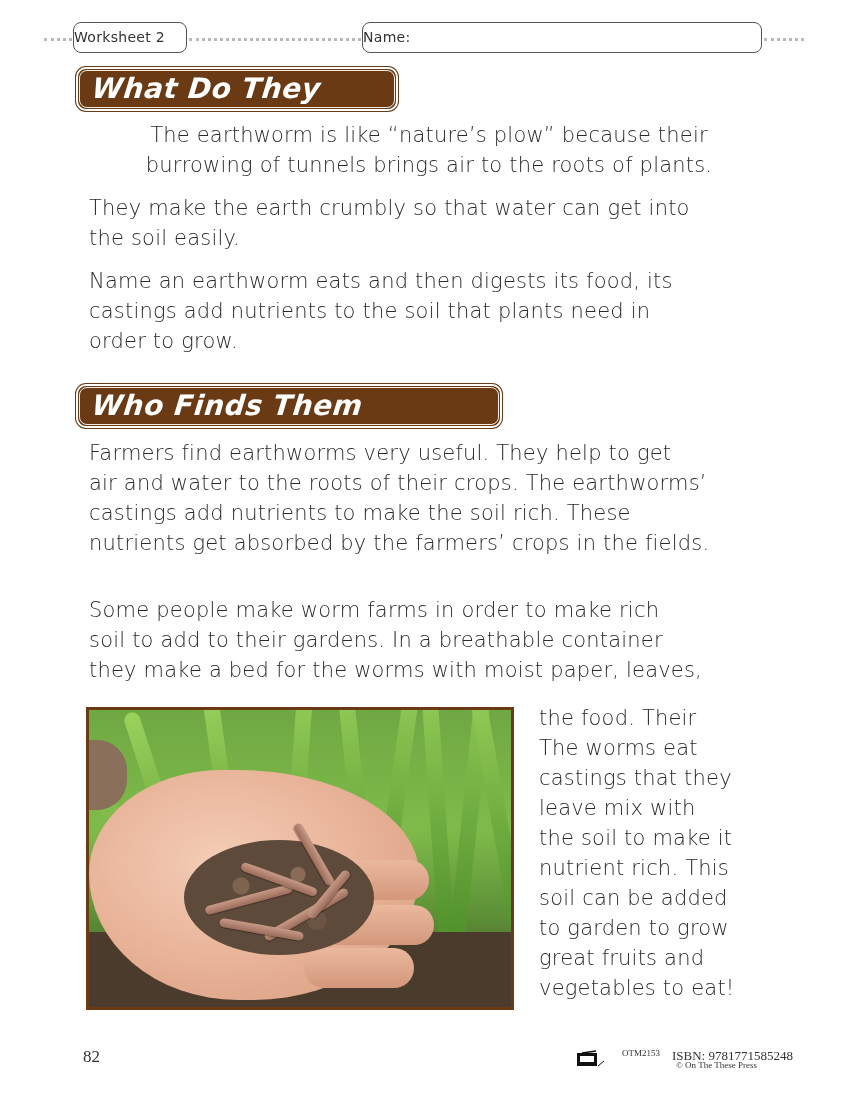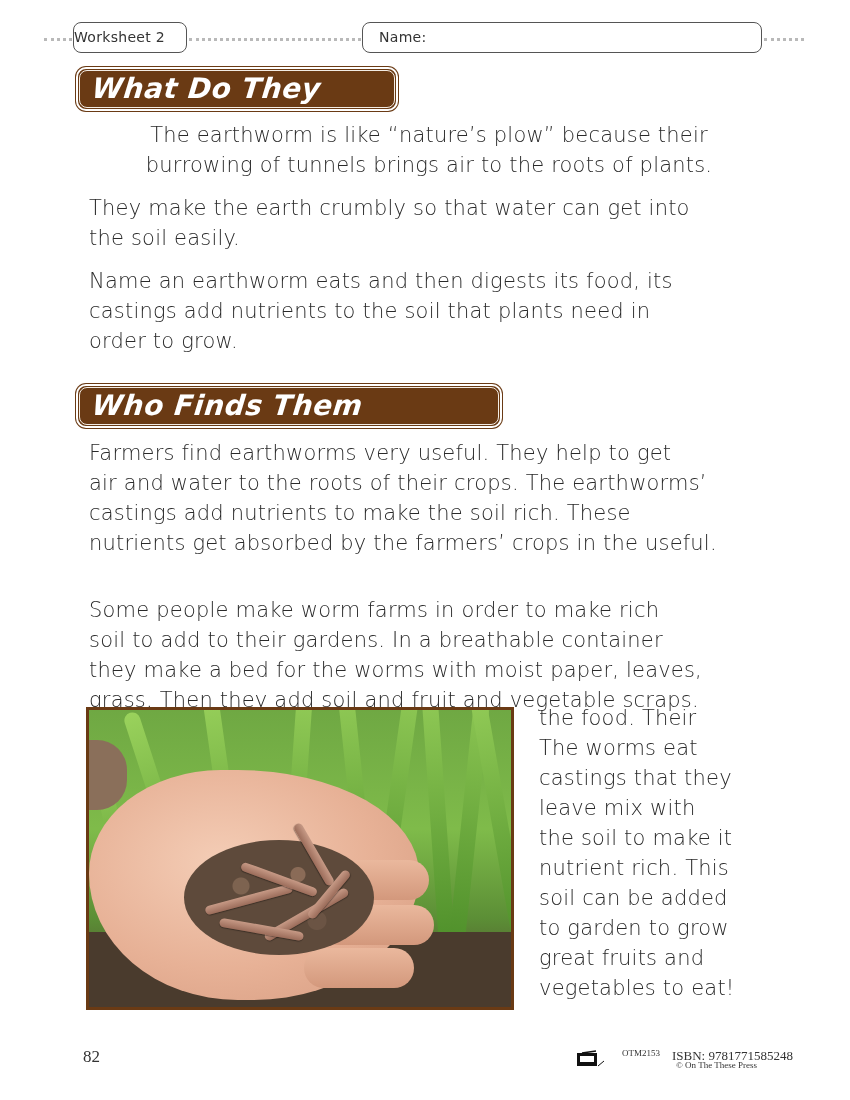--- a/index.html
+++ b/index.html
@@ -7,21 +7,21 @@
     body { position: relative; font-family: "DejaVu Sans", sans-serif; color: #222; }
 
     
     .dots { position: absolute; top: 38px; height: 0; border-top: 3px dotted #b9b9b9; }
     .pill {
       position: absolute; top: 22px; height: 31px; border: 1.5px solid #555;
       border-radius: 8px; background: #fff; font-size: 14px; color: #333;
       line-height: 28px; letter-spacing: 0.3px;
     }
     .pill.ws { left: 73px; width: 114px; }
-    .pill.name { left: 362px; width: 400px; padding-left: 16px; }
+    .pill.name { left: 362px; width: 400px; }
 
     
     .hdr {
       position: absolute; left: 76px; height: 44px;
       background: #6a3a14; border-radius: 10px;
       box-shadow: 0 0 0 2px #fff inset, 0 0 0 1px #6a3a14;
       padding: 0 12px;
     }
     .hdr .inner {
       position: absolute; inset: 3px; border: 1.5px solid #f3ece4; border-radius: 8px;
@@ -135,27 +135,26 @@
 
 <div class="hdr h2">
   <div class="inner"></div>
   <span>Who Finds Them Useful?</span>
 </div>
 
 <div class="para p4">
   <span class="ln">Farmers find earthworms very useful. They help to get</span>
   <span class="ln">air and water to the roots of their crops. The earthworms’</span>
   <span class="ln">castings add nutrients to make the soil rich. These</span>
-  <span class="ln">nutrients get absorbed by the farmers’ crops in the useful.</span>
+  <span class="ln">nutrients get absorbed by the farmers’ crops in the fields.</span>
 </div>
 <div class="para p5">
   <span class="ln">Some people make worm farms in order to make rich</span>
   <span class="ln">soil to add to their gardens. In a breathable container</span>
   <span class="ln">they make a bed for the worms with moist paper, leaves,</span>
-  <span class="ln">grass. Then they add soil and fruit and vegetable scraps.</span>
 </div>
 
 <div class="photo">
   <div class="grass" style="left:20px;height:200px;transform:rotate(-12deg);"></div>
   <div class="grass" style="left:70px;height:240px;transform:rotate(-18deg);"></div>
   <div class="grass" style="left:130px;height:260px;transform:rotate(-8deg);"></div>
   <div class="grass" style="left:200px;height:280px;transform:rotate(4deg);"></div>
   <div class="grass" style="left:260px;height:290px;transform:rotate(-6deg);"></div>
   <div class="grass" style="left:300px;height:300px;transform:rotate(8deg);"></div>
   <div class="grass" style="left:340px;height:290px;transform:rotate(-4deg);"></div>

